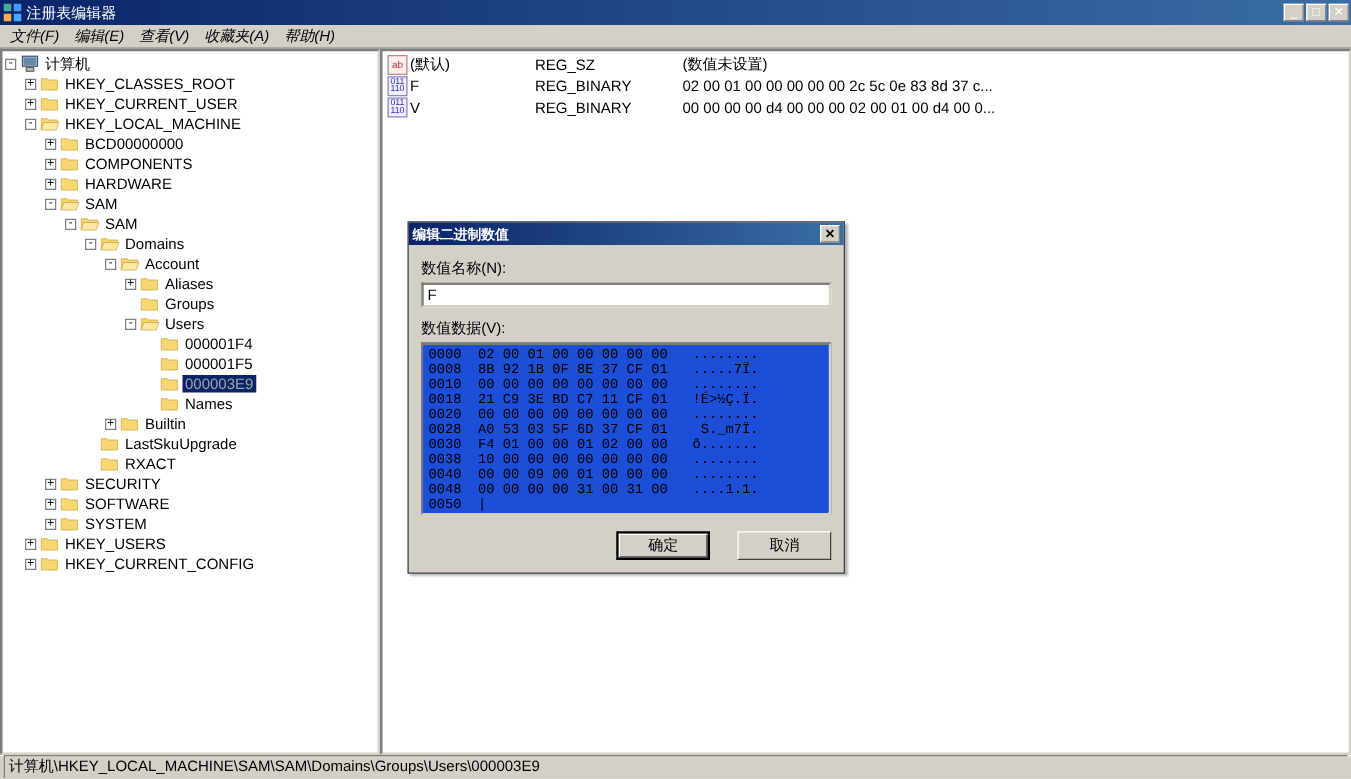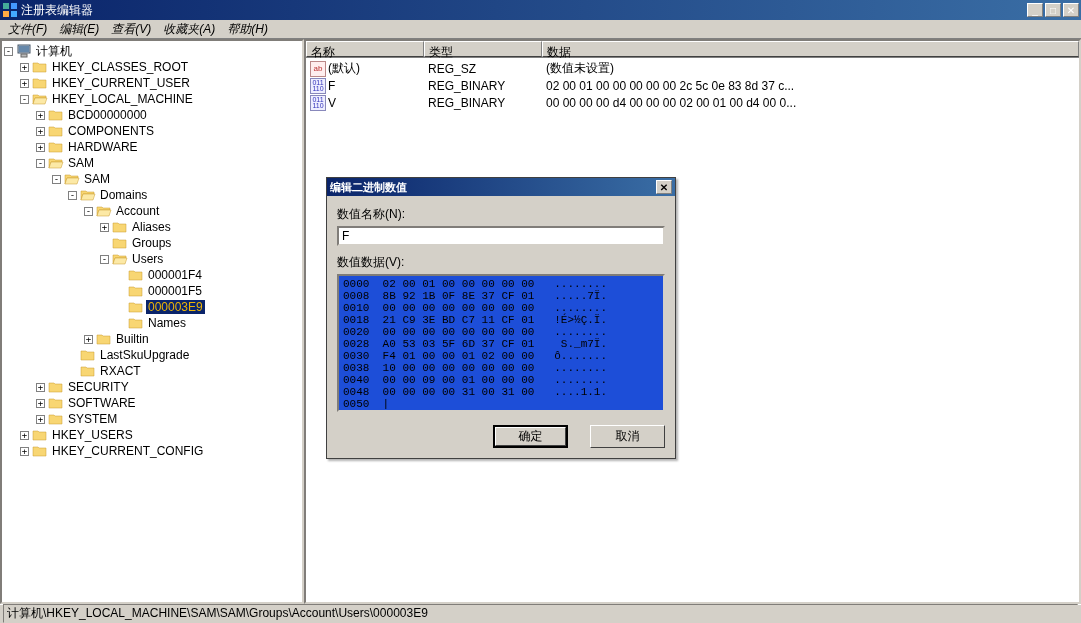--- a/index.html
+++ b/index.html
@@ -20,21 +20,21 @@
 
 .tree { padding: 2px; }
 .tree-node { display: flex; align-items: center; height: 16px; white-space: nowrap; cursor: default; }
 .tree-toggle { width: 9px; height: 9px; border: 1px solid #808080; display: inline-flex; align-items: center; justify-content: center; font-size: 9px; line-height: 7px; margin-right: 3px; font-family: monospace; cursor: pointer; }
 .tree-toggle-none { width: 9px; height: 9px; margin-right: 3px; visibility: hidden; }
 .tree-indent { display: inline-block; }
 .folder-icon { width: 16px; height: 14px; display: inline-block; margin-right: 2px; }
 .folder-icon svg { display: block; }
 .computer-icon { width: 16px; height: 14px; display: inline-block; margin-right: 2px; }
 .tree-label { padding: 0 2px; }
-.tree-label.selected { background: #0a246a; color: #eab308; }
+.tree-label.selected { background: #0a246a; color: #a3a3a3; }
 
 .list-header { height: 17px; background: #d4d0c8; display: flex; border-bottom: 1px solid #808080; }
 .col-head { padding: 2px 4px; border-right: 1px solid #808080; border-bottom: 1px solid #404040; border-top: 1px solid #fff; border-left: 1px solid #fff; cursor: default; }
 .list-body { padding: 2px 0; }
 .list-row { display: flex; height: 17px; align-items: center; cursor: default; }
 .list-cell { padding: 0 4px; display: flex; align-items: center; }
 .val-icon { width: 16px; height: 16px; display: inline-flex; align-items: center; justify-content: center; margin-right: 2px; }
 
 .dialog { position: absolute; left: 20px; top: 136px; width: 350px; background: #d4d0c8; border: 1px solid #404040; box-shadow: 2px 2px 2px rgba(0,0,0,0.3); }
 .dialog-titlebar { height: 18px; background: linear-gradient(to right, #0a246a, #3a6ea5); color: white; display: flex; align-items: center; padding: 0 3px; font-weight: bold; }
@@ -345,25 +345,20 @@
           <span class="folder-icon">
             <svg width="16" height="14">
               <path d="M1 3 L6 3 L7 4 L14 4 L14 12 L1 12 Z" fill="#f8d673" stroke="#c89b2e" stroke-width="0.5"></path>
             </svg>
           </span>
           <span class="tree-label">HKEY_CURRENT_CONFIG</span>
         </div>
       </div>
   </div>
   <div class="list-panel">
-    <div class="list-header">
-      <div class="col-head" style="width:118px">名称</div>
-      <div class="col-head" style="width:118px">类型</div>
-      <div class="col-head" style="flex:1">数据</div>
-    </div>
     <div class="list-body" id="listbody">
         <div class="list-row">
           <div class="list-cell" style="width: 118px;">
             <span class="val-icon">
               <span style="width:16px;height:16px;border:1px solid #b88;background:#fee;font-size:8px;color:#b33;display:inline-flex;align-items:center;justify-content:center">ab</span>
             </span>
             <span>(默认)</span>
           </div>
           <div class="list-cell" style="width: 118px;">REG_SZ</div>
           <div class="list-cell" style="flex: 1 1 0%;">(数值未设置)</div>
@@ -415,14 +410,14 @@
               <span>确定</span>
             </button>
           <button class="dialog-btn">取消</button>
         </div>
       </div>
     </div>
   </div>
 </div>
 
 <div class="statusbar">
-  <div class="statusbar-text">计算机\HKEY_LOCAL_MACHINE\SAM\SAM\Groups\Account\Users\000003E9</div>
+  <div class="statusbar-text">计算机\HKEY_LOCAL_MACHINE\SAM\SAM\Domains\Groups\Users\000003E9</div>
 </div>
 
 </body></html>

